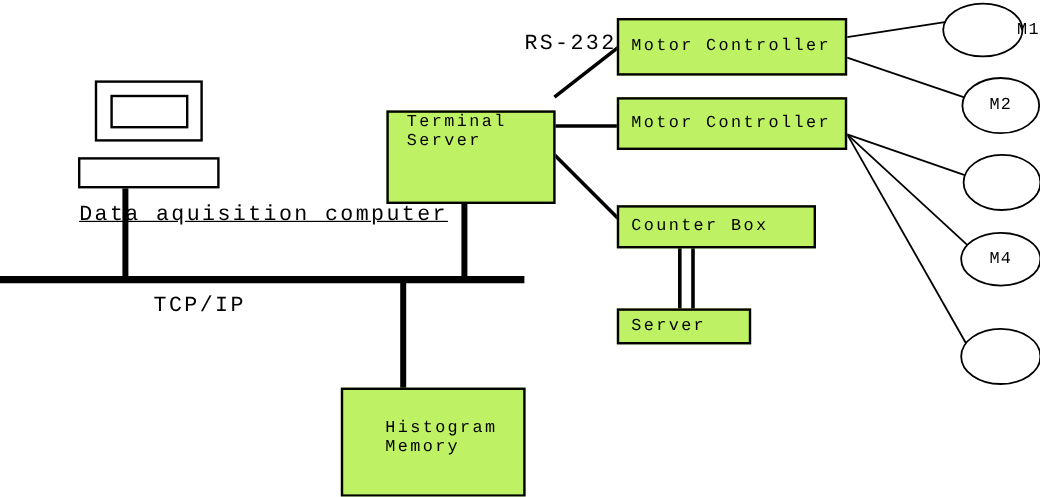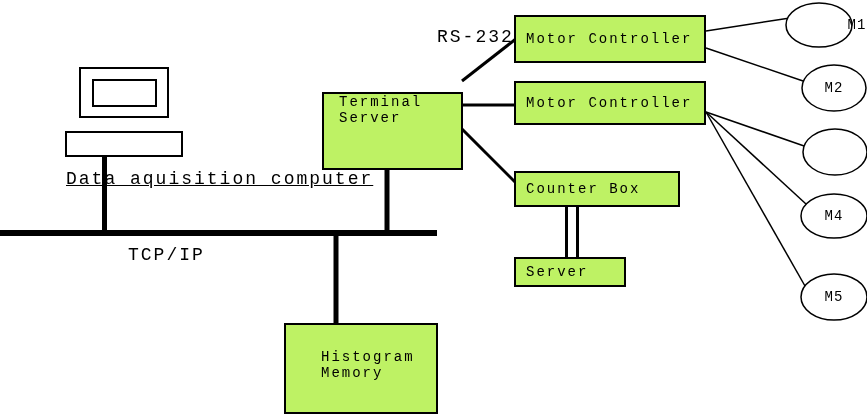--- a/index.html
+++ b/index.html
@@ -127,15 +127,14 @@
   <div id="histogram-memory" class="node topalign">Histogram
 Memory</div>
 
   <div id="label-data-acq" class="label">Data aquisition computer</div>
   <div id="label-tcpip" class="label">TCP/IP</div>
   <div id="label-rs232" class="label">RS-232</div>
 
   <div id="motor-label-1" class="motor-label">M1</div>
   <div id="motor-label-2" class="motor-label">M2</div>
   <div id="motor-label-4" class="motor-label">M4</div>
-  <div id="motor-label-5" class="motor-label">M5</div>
 
 </div>
 
 </body></html>

